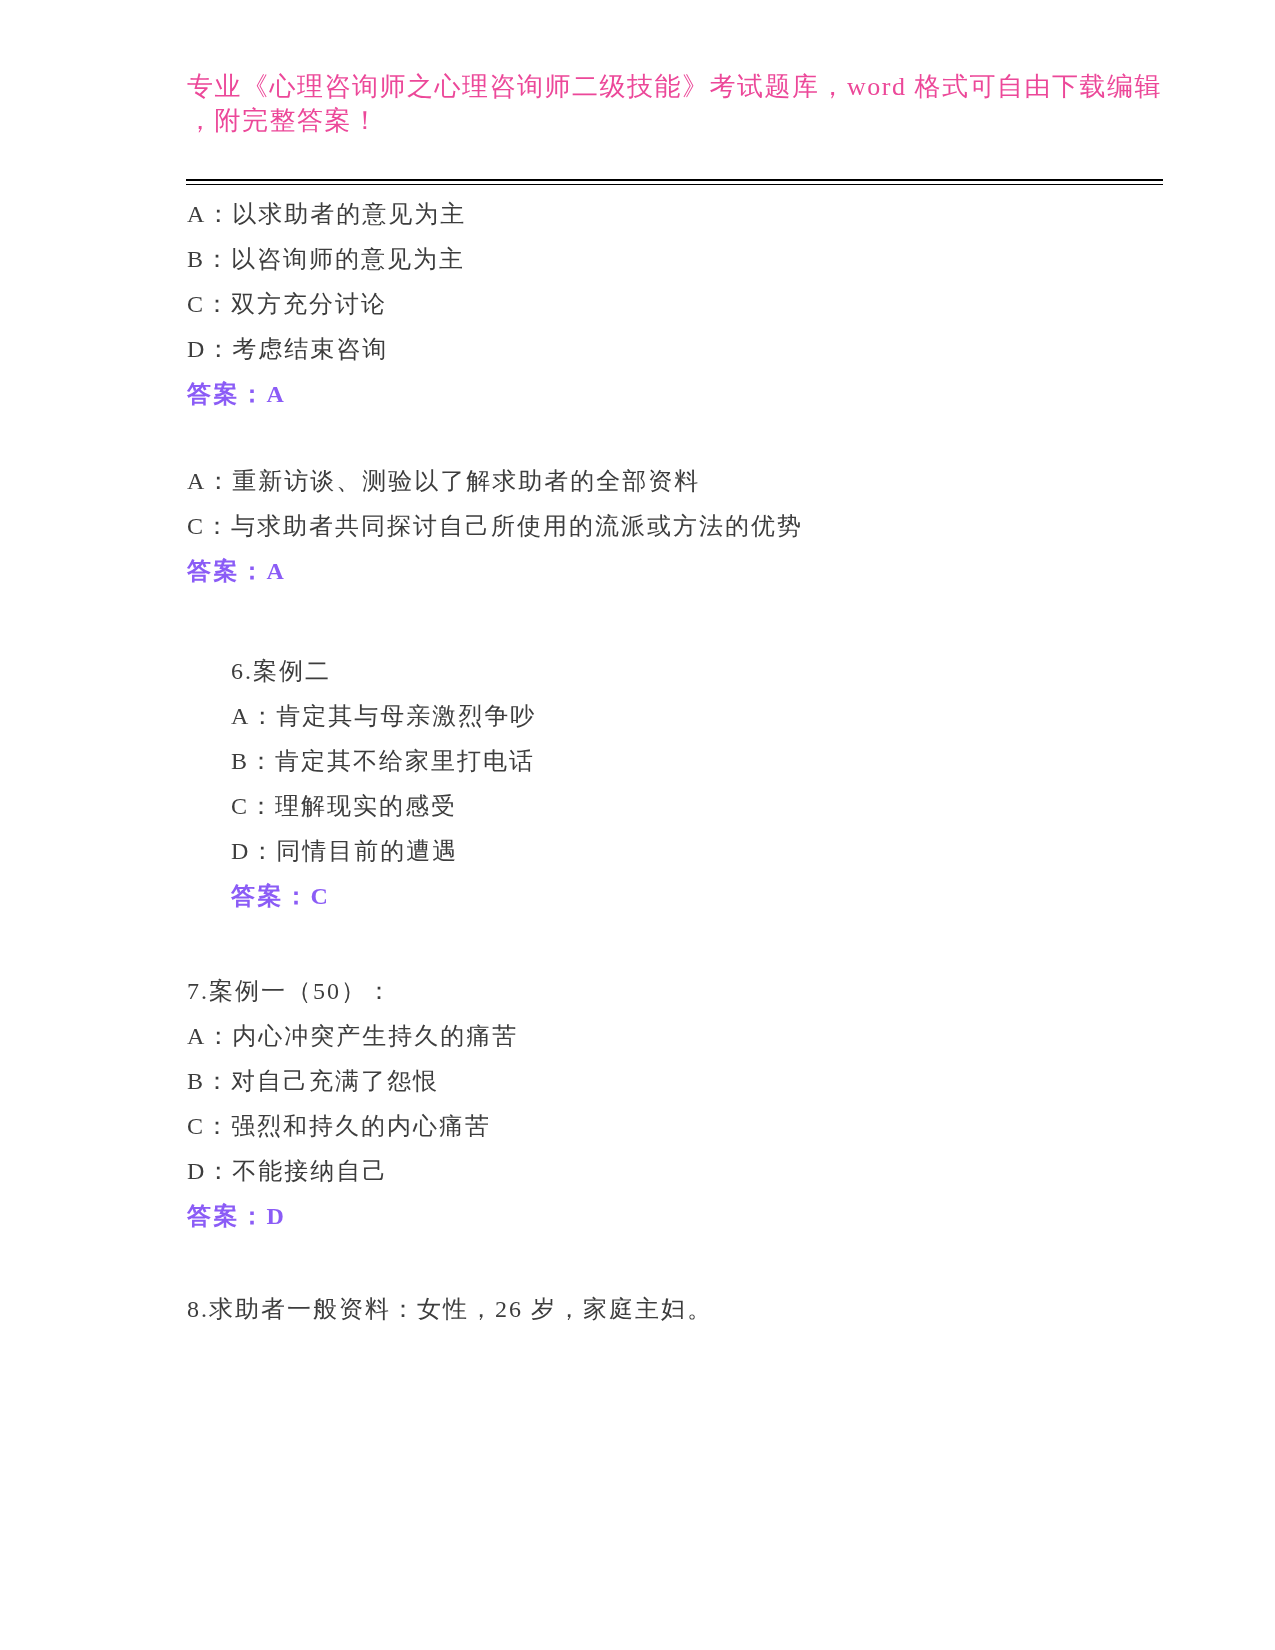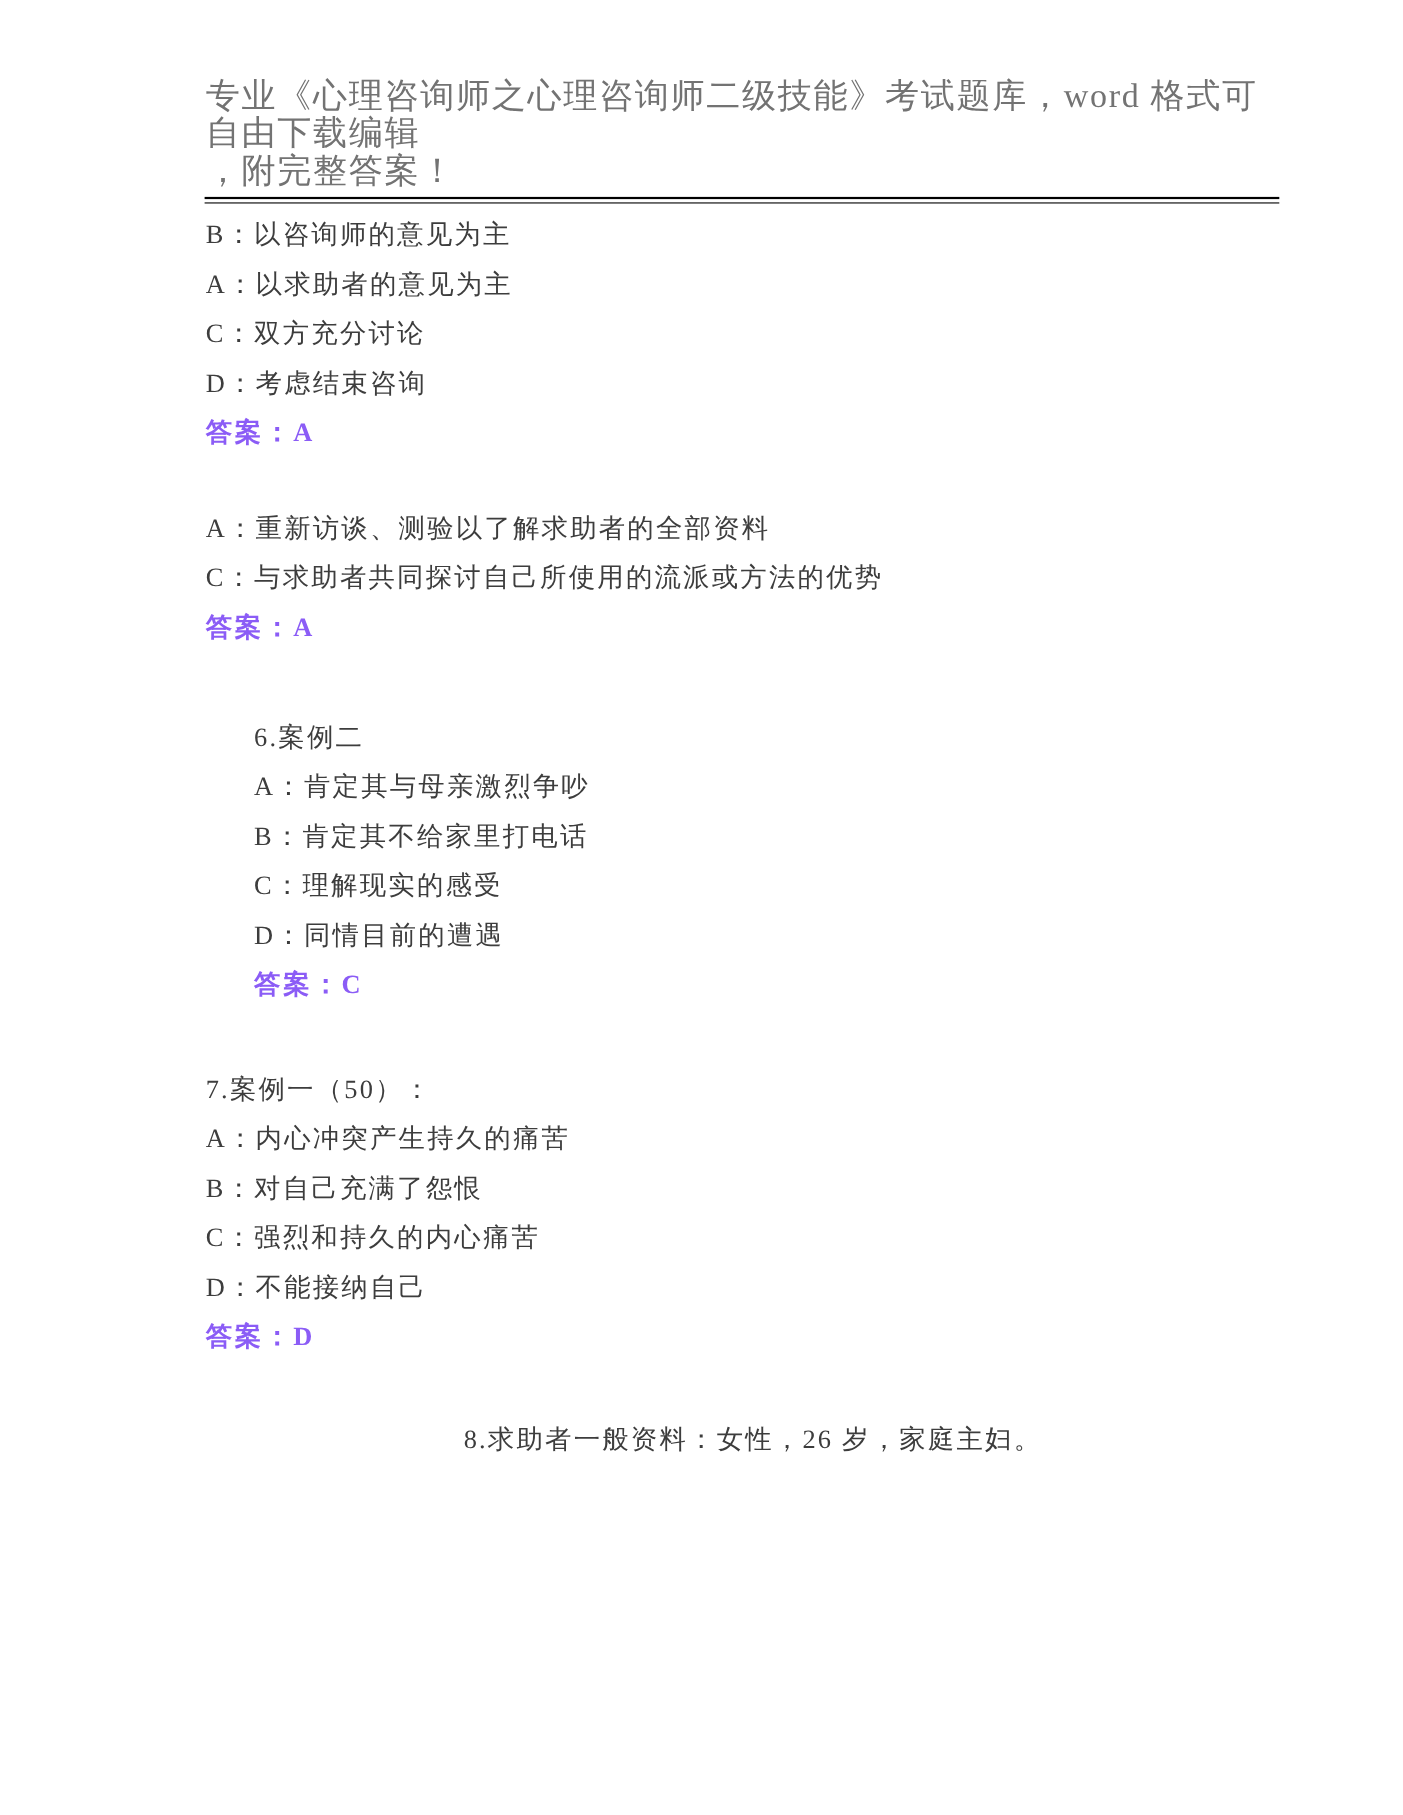--- a/index.html
+++ b/index.html
@@ -9,24 +9,24 @@
     height: 1650px;
     background: #ffffff;
     overflow: hidden;
     font-family: "Liberation Serif", "DejaVu Serif", serif;
   }
   .header {
     position: absolute;
     left: 187px;
     top: 70px;
     width: 980px;
-    font-size: 31px;
+    font-size: 26px;
     line-height: 34px;
     letter-spacing: 1.5px;
-    color: #737373;
+    color: #ec4899;
   }
   .header p { margin: 0; }
   .header-rule {
     position: absolute;
     left: 186px;
     top: 179px;
     width: 977px;
     height: 3px;
     border-top: 2.5px solid #000000;
     border-bottom: 1.8px solid #000000;
@@ -38,35 +38,35 @@
     width: 995px;
     font-size: 24px;
     color: #3d3d3d;
     letter-spacing: 2px;
   }
   .doc-body p { margin: 0; line-height: 45px; font-weight: 400; }
   .doc-body p.answer { font-weight: 700; color: #8b5cf6; letter-spacing: 2.5px; }
   .block:nth-child(2) { margin-top: 42px; }
   .block:nth-child(3) { margin-top: 55px; margin-left: 44px; }
   .block:nth-child(4) { margin-top: 50px; }
-  .block:nth-child(5) { margin-top: 48px; text-align: center; }
+  .block:nth-child(5) { margin-top: 48px; }
 </style>
 </head>
 <body>
 
 <div class="page">
   <div class="header">
     <p>专业《心理咨询师之心理咨询师二级技能》考试题库，word 格式可自由下载编辑</p>
     <p>，附完整答案！</p>
   </div>
   <div class="header-rule"></div>
   <div class="doc-body" id="blocks">
       <section class="block">
+        <p class="option">A：以求助者的意见为主</p>
         <p class="option">B：以咨询师的意见为主</p>
-        <p class="option">A：以求助者的意见为主</p>
         <p class="option">C：双方充分讨论</p>
         <p class="option">D：考虑结束咨询</p>
         <p class="answer">答案：A</p>
       </section>
       <section class="block">
         <p class="option">A：重新访谈、测验以了解求助者的全部资料</p>
         <p class="option">C：与求助者共同探讨自己所使用的流派或方法的优势</p>
         <p class="answer">答案：A</p>
       </section>
       <section class="block">

